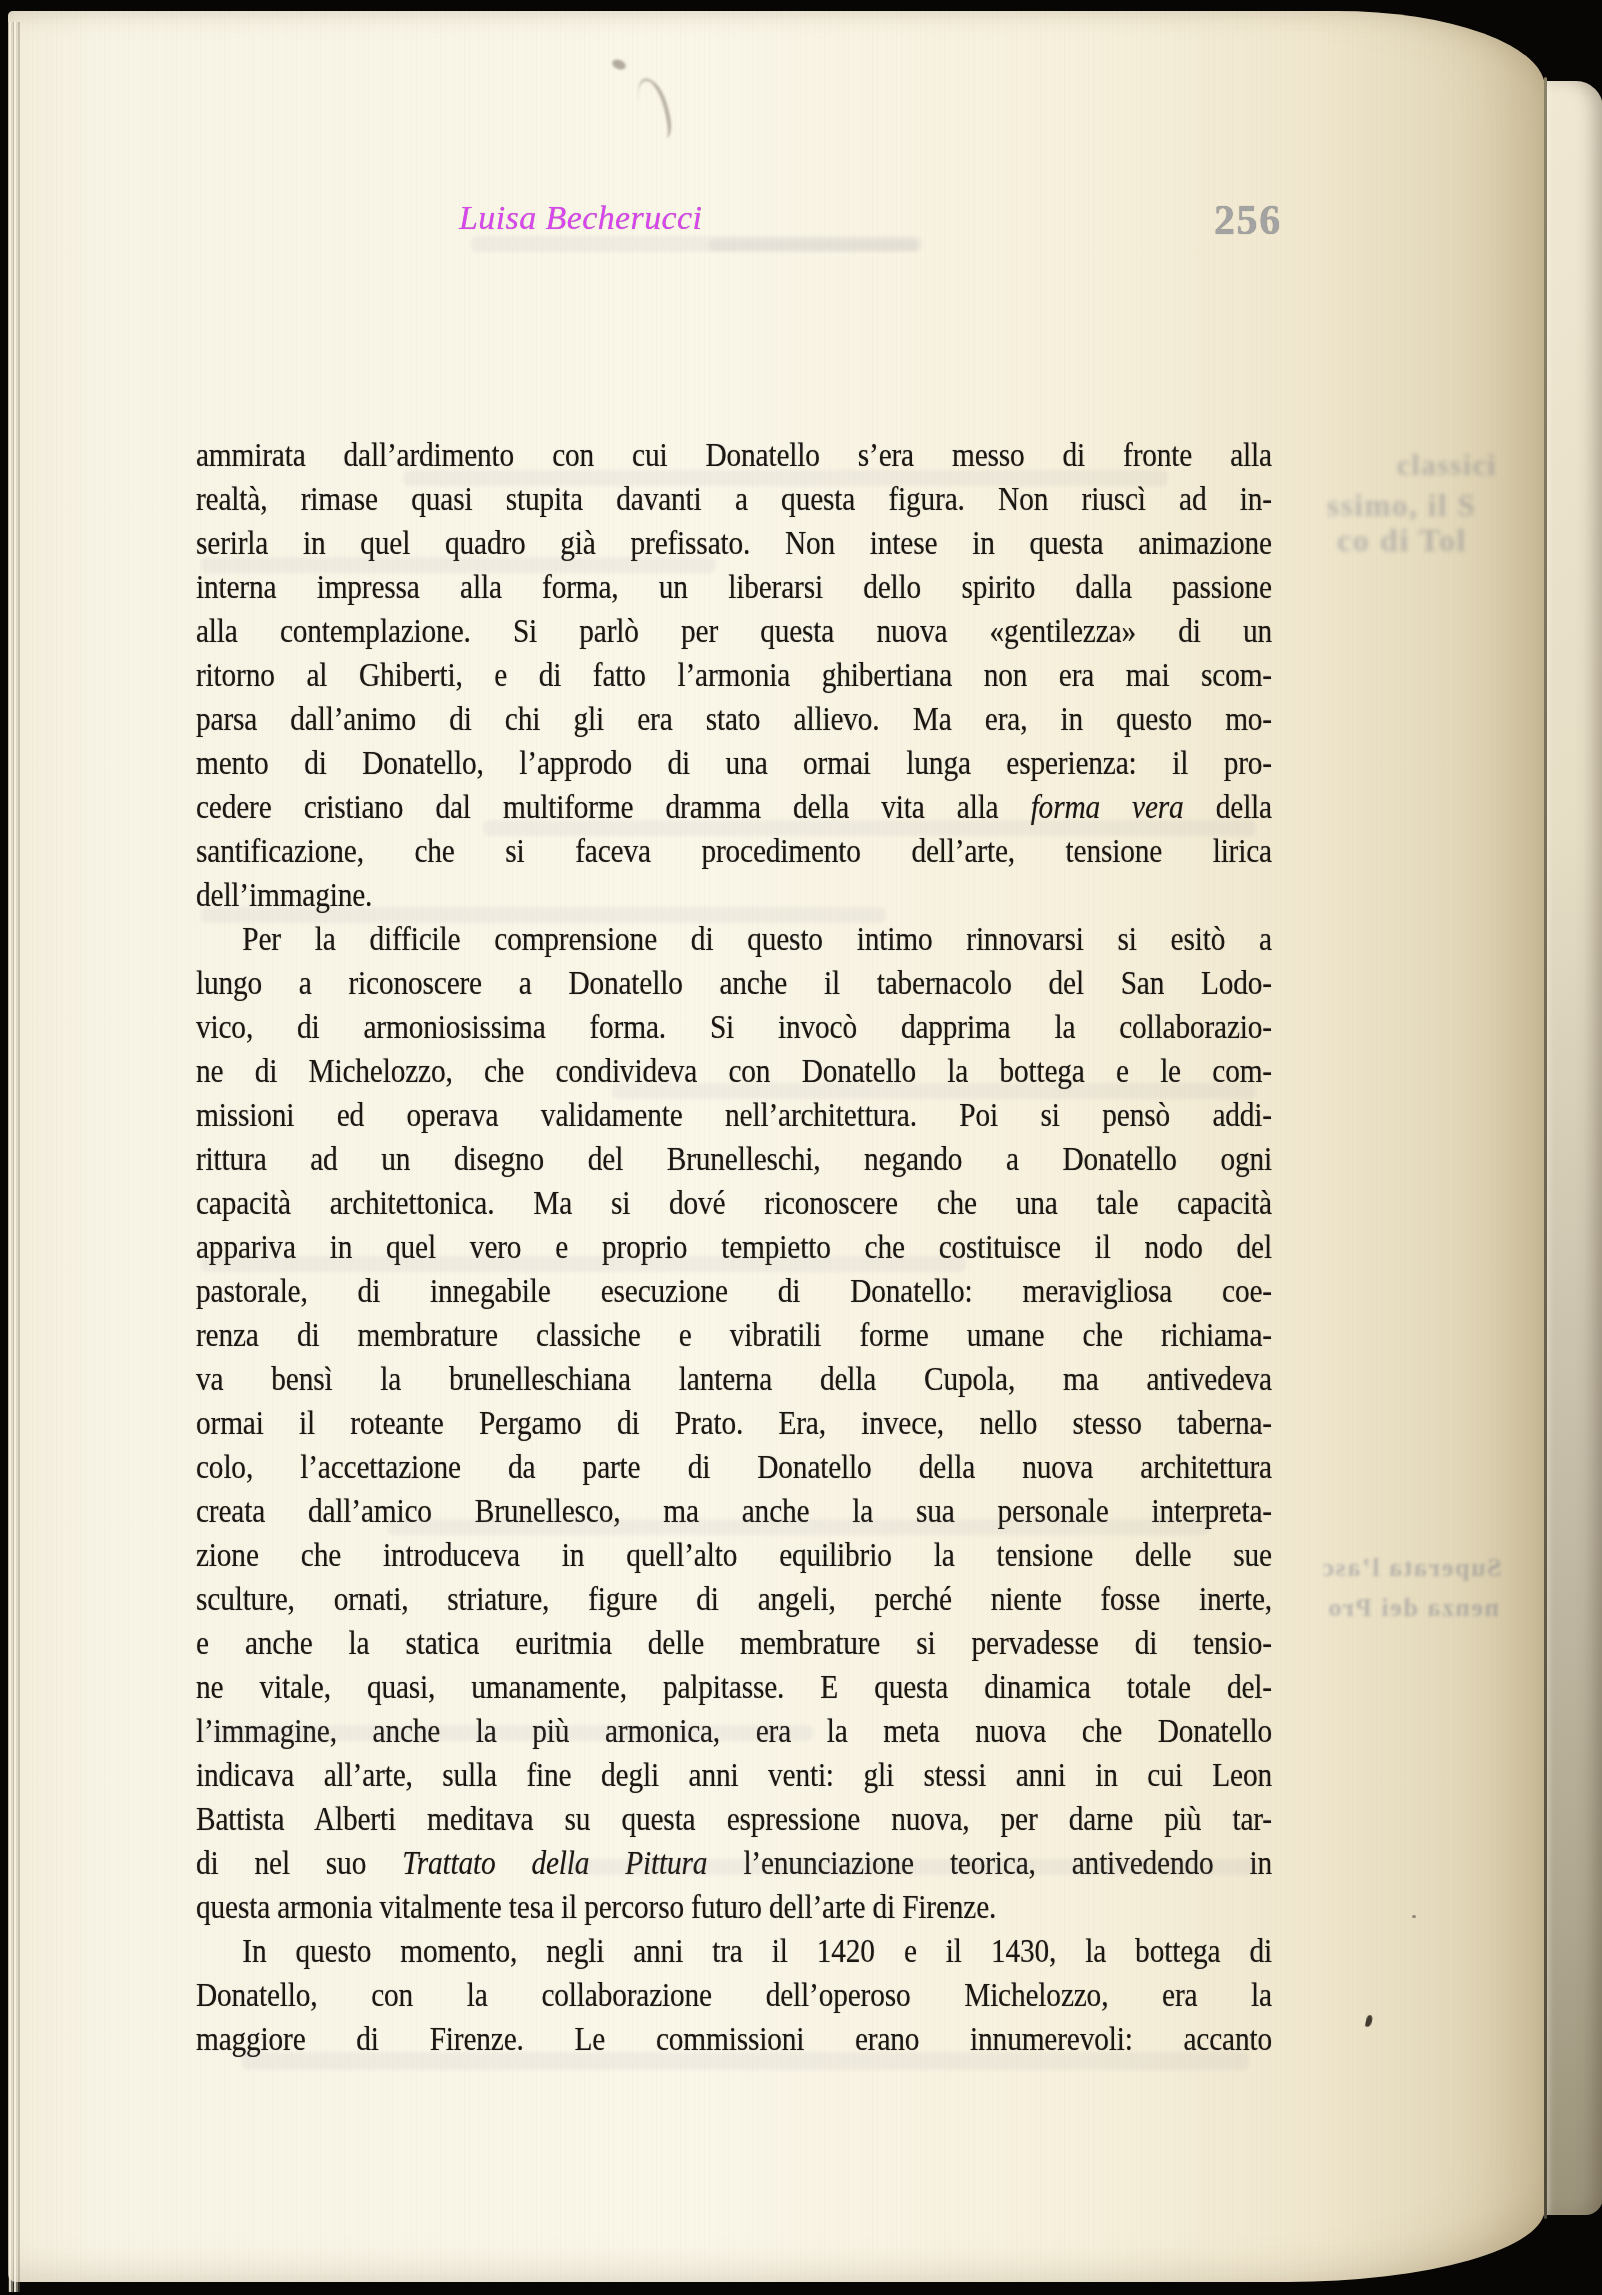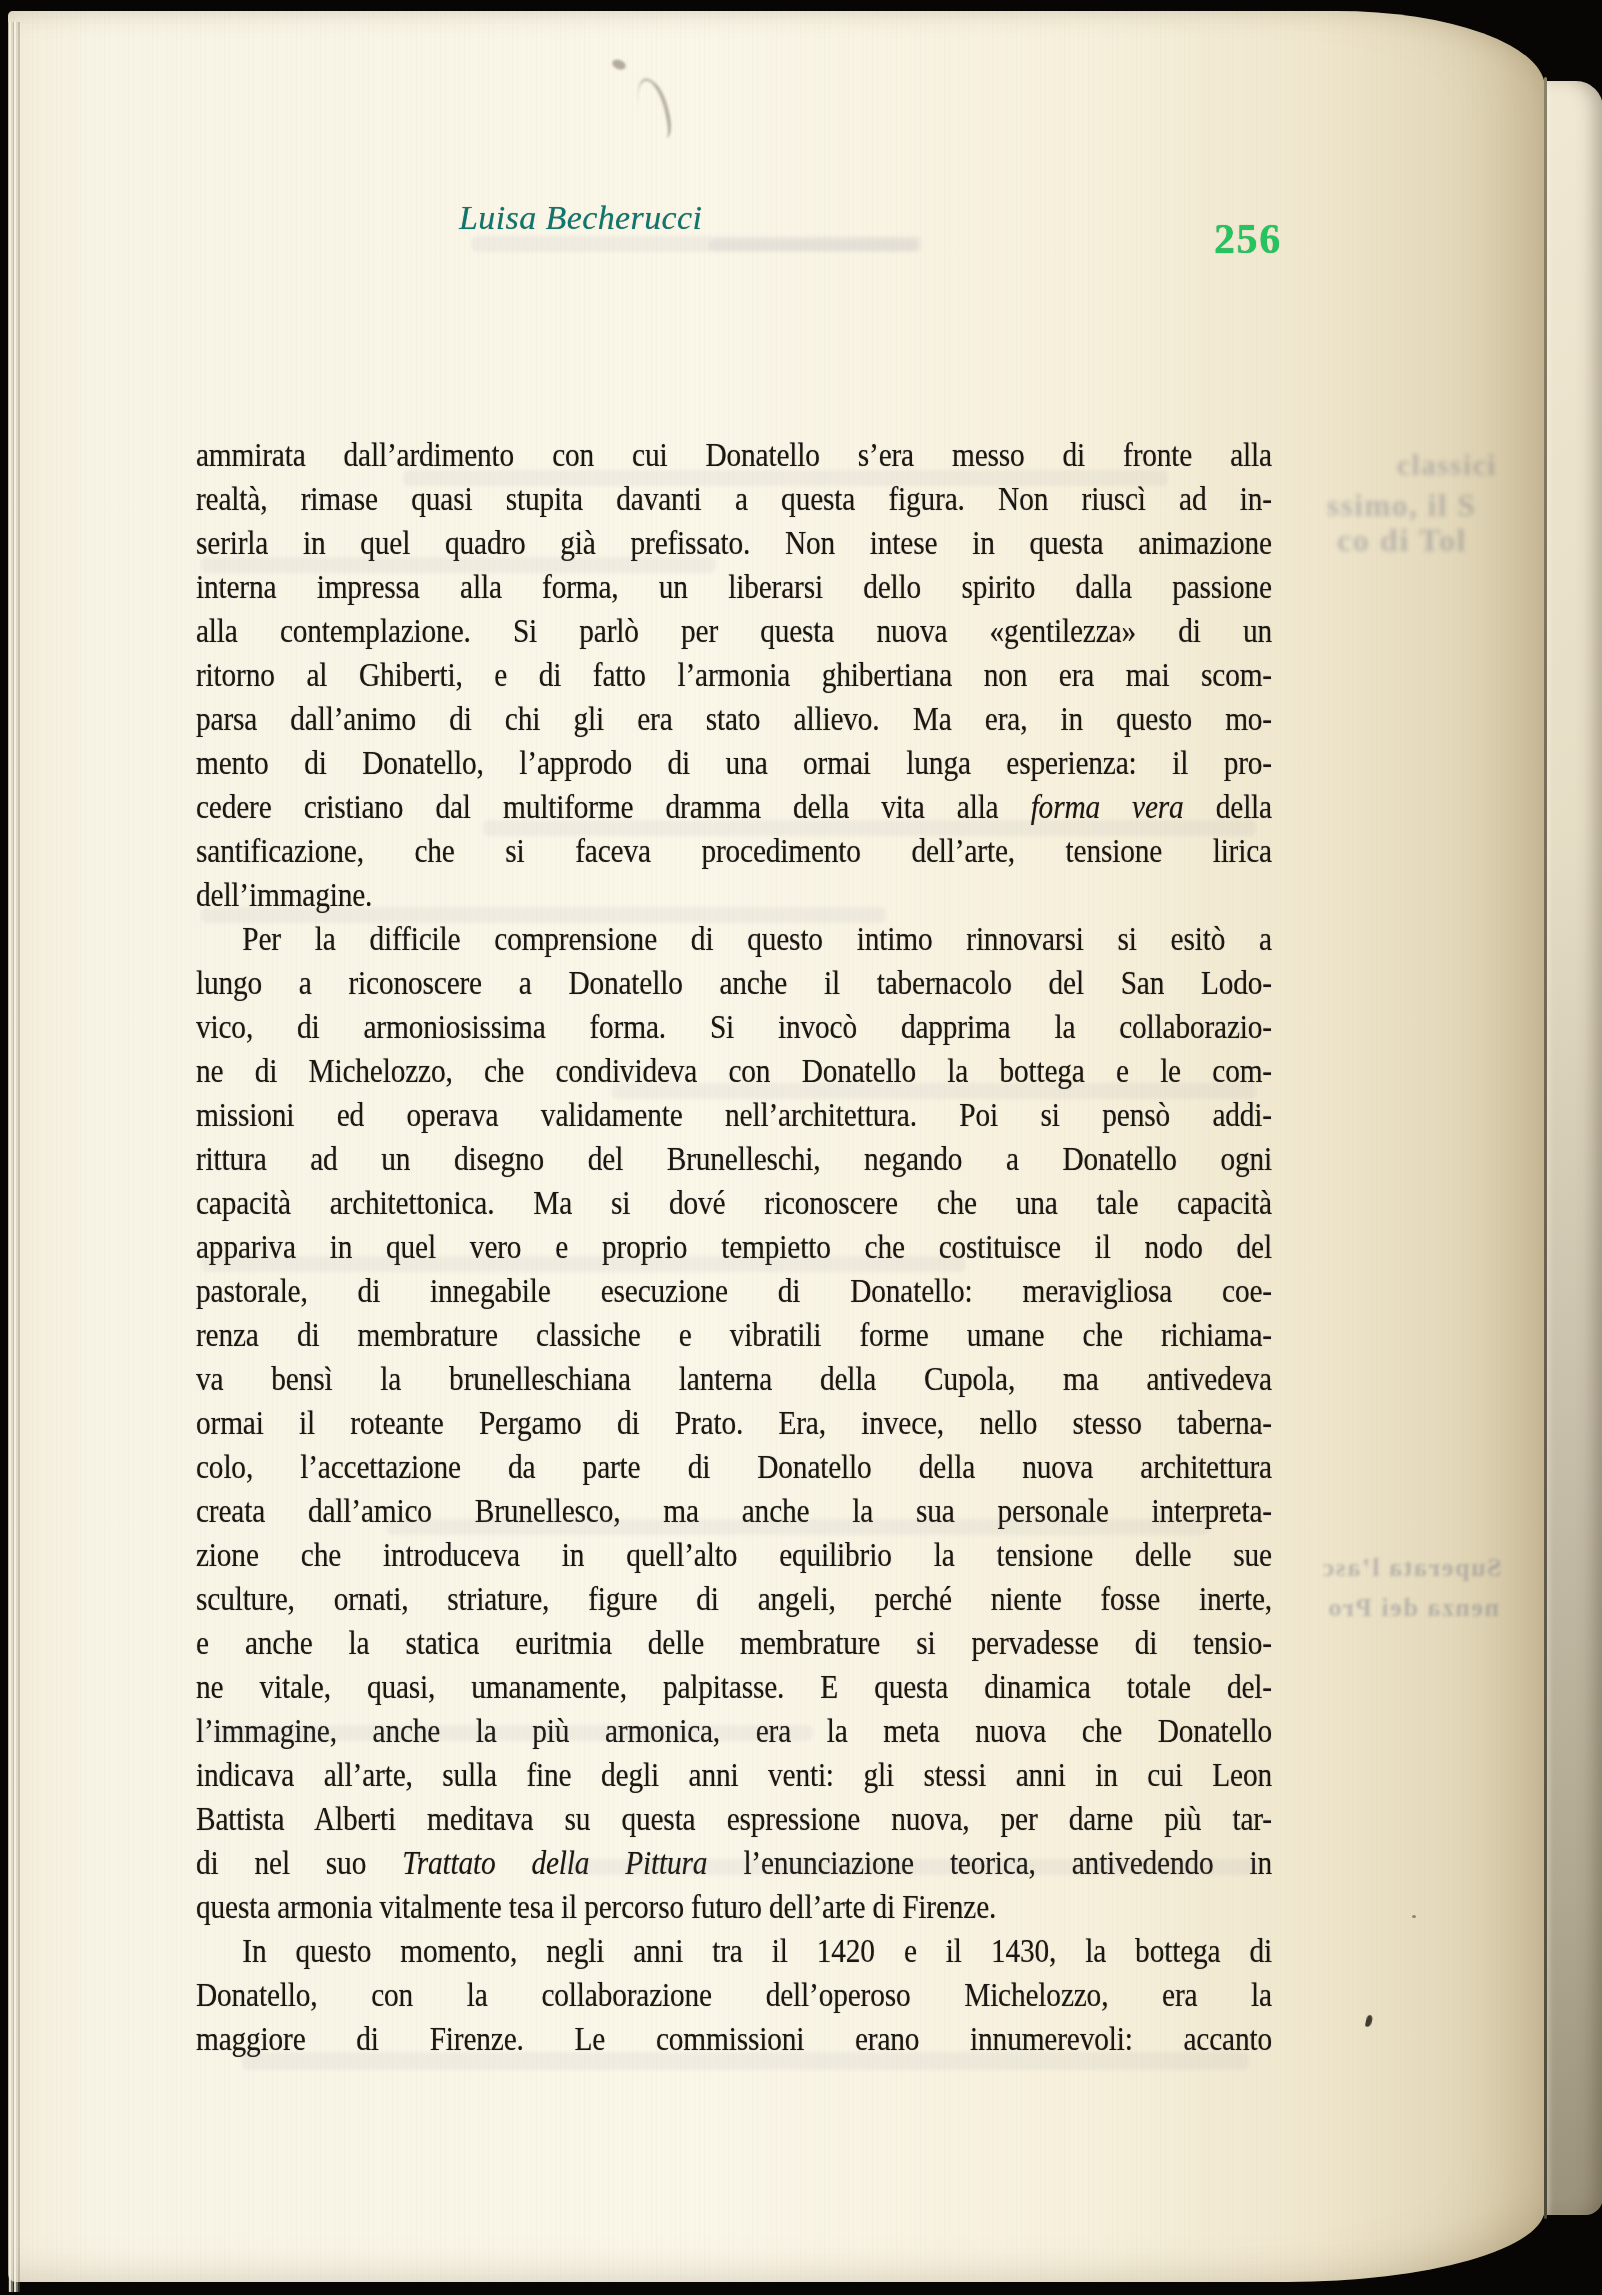--- a/index.html
+++ b/index.html
@@ -32,28 +32,27 @@
   }
   .under-pages{
     position:absolute;left:1547px;top:81px;width:56px;height:2134px;
     border-radius:0 27px 17.7px 0;
     background:linear-gradient(180deg,#f0e8d3 0%,#e6ddc5 35%,#c6bda9 65%,#b0a890 85%,#9b927a 100%);
     box-shadow:inset -14.5px 0 17.7px -6.4px rgba(60,50,35,.35), inset 4.8px 0 6.4px -3.2px rgba(255,255,250,.4);
   }
   
   .author{
     position:absolute;left:459px;top:199px;
-    font-size:34px;font-style:italic;color:#0f766e;letter-spacing:0.4px;
+    font-size:34px;font-style:italic;color:#d946ef;letter-spacing:0.4px;
     text-shadow:0 0 0.8px rgba(30,25,20,.45);
   }
   .pagenum{
     position:absolute;left:1214px;top:196px;
-    font-size:42px;font-weight:bold;color:#22c55e;letter-spacing:1.6px;
+    font-size:42px;font-weight:bold;color:#a3a3a3;letter-spacing:1.6px;
     text-shadow:0 0 0.8px rgba(20,15,10,.5);
-    margin-top:19px;
   }
   
   #text-block{
     position:absolute;left:196px;top:433px;width:1208px;
     transform:scaleX(0.8907);transform-origin:0 0;
     font-size:33px;line-height:44px;letter-spacing:-0.2px;
     color:#1b1713;text-shadow:0 0 1px rgba(30,25,20,.5);
   }
   .tline{text-align:justify;text-align-last:justify;height:44px;white-space:nowrap;}
   .tline.pend{text-align-last:left;}

